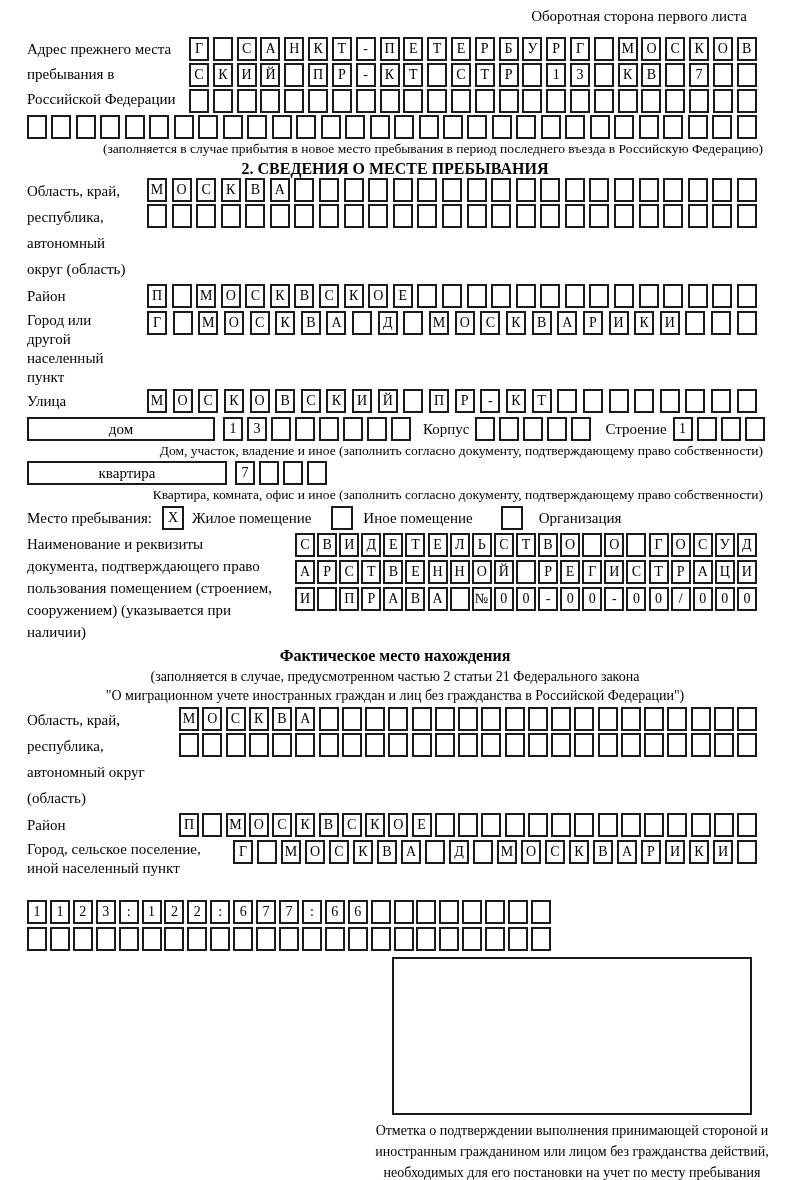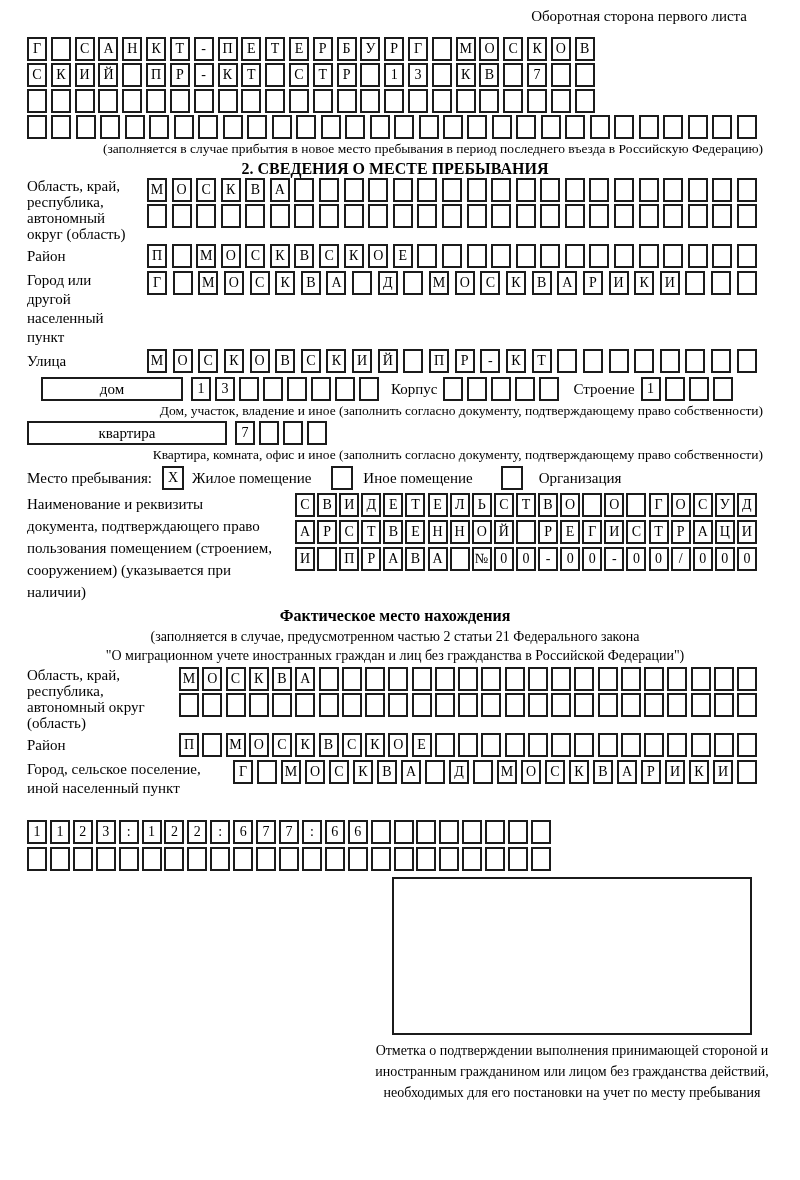--- a/index.html
+++ b/index.html
@@ -6,21 +6,21 @@
   .page {
     width:800px; height:1180px; box-sizing:border-box;
     padding:8px 37px 0 27px;
     font-family:"Liberation Serif","DejaVu Serif",serif;
     color:#000; background:#fff; overflow:hidden;
   }
   .hdr { text-align:right; font-size:15px; padding-right:16px; }
   .flexrow { display:flex; align-items:flex-start; }
   .lbl { font-size:15px; }
   .lbl.lh25 { line-height:25px; }
-  .lbl.lh20 { line-height:16px; }
+  .lbl.lh20 { line-height:26px; }
   .lbl.lh19 { line-height:19px; }
   .lbl.lh22 { line-height:22px; }
   .w150 { width:150px; flex:none; margin-right:12px; }
   .w110 { width:110px; flex:none; margin-right:10px; }
   .w250 { width:250px; flex:none; margin-right:18px; }
   .w142 { width:142px; flex:none; margin-right:10px; }
   .w196 { width:196px; flex:none; margin-right:10px; }
   .rows { display:flex; flex-direction:column; gap:2px; }
   .cellrow { display:flex; justify-content:space-between; }
   .cells-inline { display:flex; gap:4px; }
@@ -59,20 +59,21 @@
   .fact-cap { font-size:14px; text-align:center; line-height:19px; }
 </style>
 </head>
 <body>
 
 <div class="page">
 
   <div class="hdr">Оборотная сторона первого листа</div>
 
   <div class="flexrow mt12">
+    <div class="lbl lh25 w150">Адрес прежнего места пребывания в Российской Федерации</div>
     <div class="rows">
       <div class="cellrow c568">
           <div class="cell">Г</div>
           <div class="cell"></div>
           <div class="cell">С</div>
           <div class="cell">А</div>
           <div class="cell">Н</div>
           <div class="cell">К</div>
           <div class="cell">Т</div>
           <div class="cell">-</div>
@@ -328,21 +329,21 @@
         <div class="cell"></div>
         <div class="cell"></div>
         <div class="cell"></div>
         <div class="cell"></div>
         <div class="cell"></div>
         <div class="cell"></div>
       </div>
   </div>
 
   <div class="flexrow mt3" style="align-items:center;">
-    <div class="labelbox" style="width:142px;margin-left:14px;">дом</div>
+    <div class="labelbox" style="width:188px;">дом</div>
     <div class="cells-inline" style="margin-left:8px;">
         <div class="cell">1</div>
         <div class="cell">3</div>
         <div class="cell"></div>
         <div class="cell"></div>
         <div class="cell"></div>
         <div class="cell"></div>
         <div class="cell"></div>
         <div class="cell"></div>
       </div>

